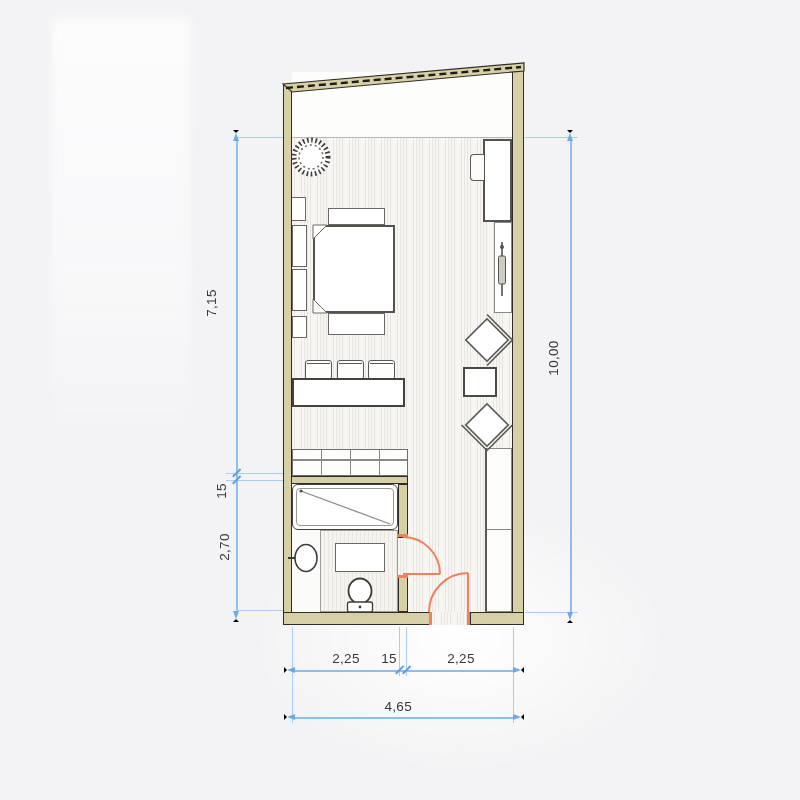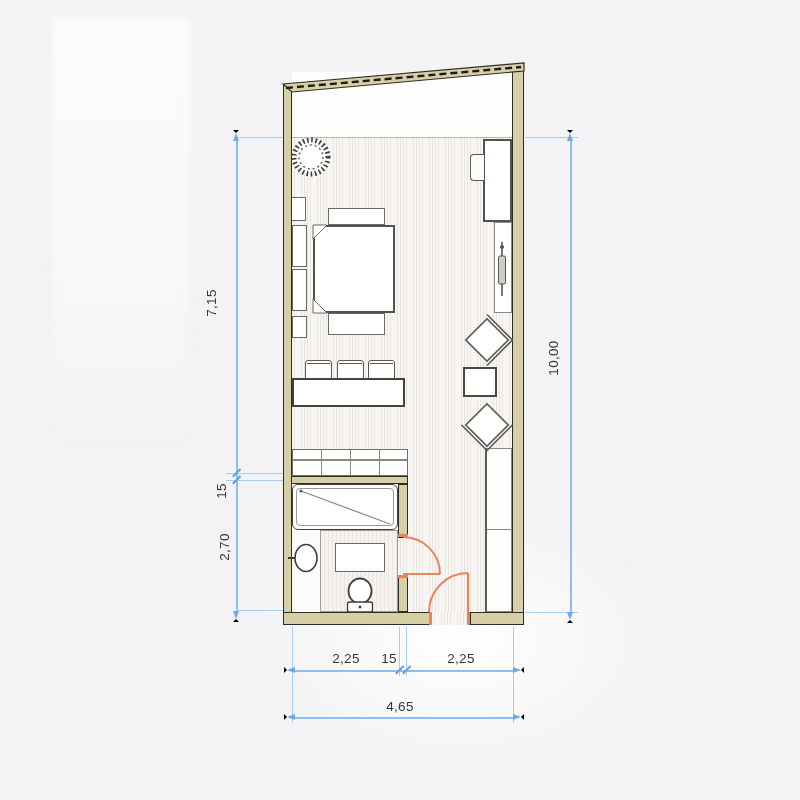--- a/index.html
+++ b/index.html
@@ -229,15 +229,15 @@
   <div class="arr arr-right" style="left:513px;top:666.5px;"></div>
   <div class="dim-label" style="left:326px;top:651px;width:40px;">2,25</div>
   <div class="dim-label" style="left:377px;top:651px;width:24px;">15</div>
   <div class="dim-label" style="left:441px;top:651px;width:40px;">2,25</div>
 
   <div class="dim dim-line-h" style="left:292px;top:717px;width:221px;"></div>
   <div class="dim dim-line-v dim-ext" style="left:292px;top:676px;width:1px;height:47px;"></div>
   <div class="dim dim-line-v dim-ext" style="left:513px;top:676px;width:1px;height:47px;"></div>
   <div class="arr arr-left" style="left:284px;top:713.5px;"></div>
   <div class="arr arr-right" style="left:513px;top:713.5px;"></div>
-  <div class="dim-label" style="left:380px;top:699px;width:40px;">4,65</div>
+  <div class="dim-label" style="left:372px;top:699px;width:40px;text-align:right;">4,65</div>
 
 </div>
 
 </body></html>

